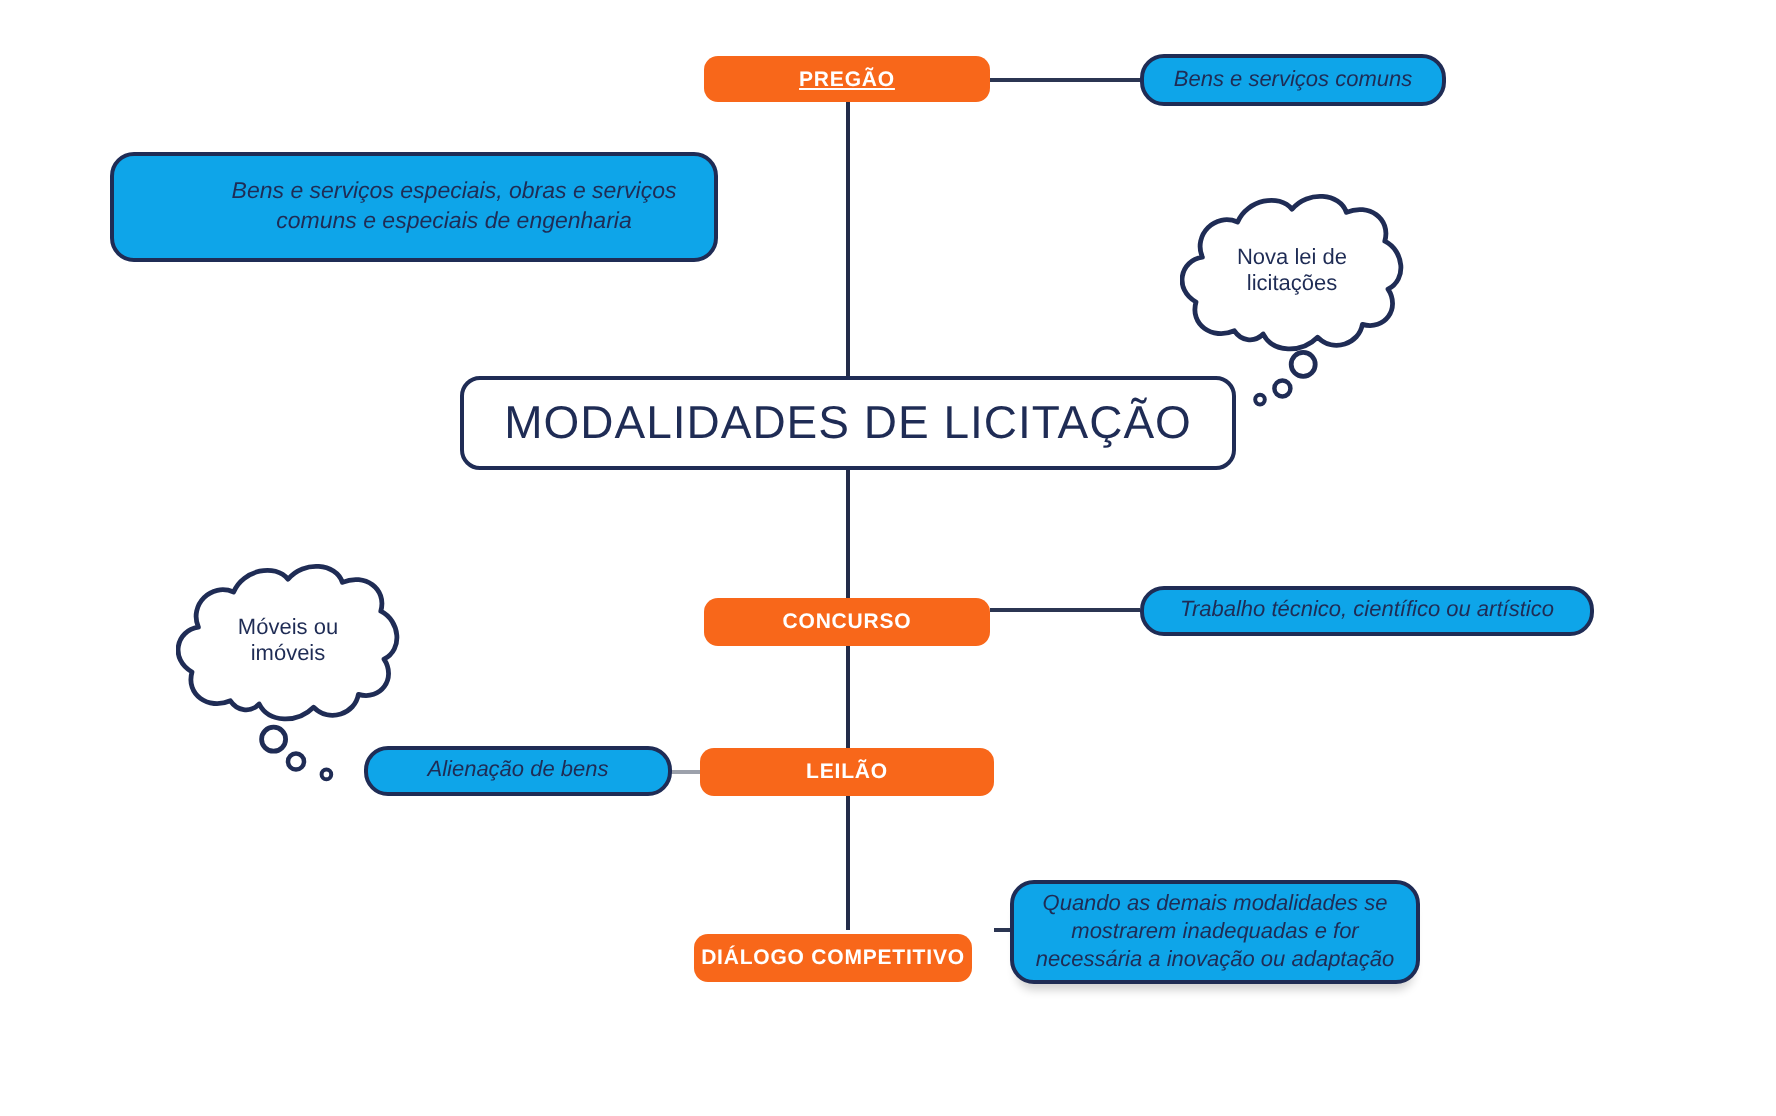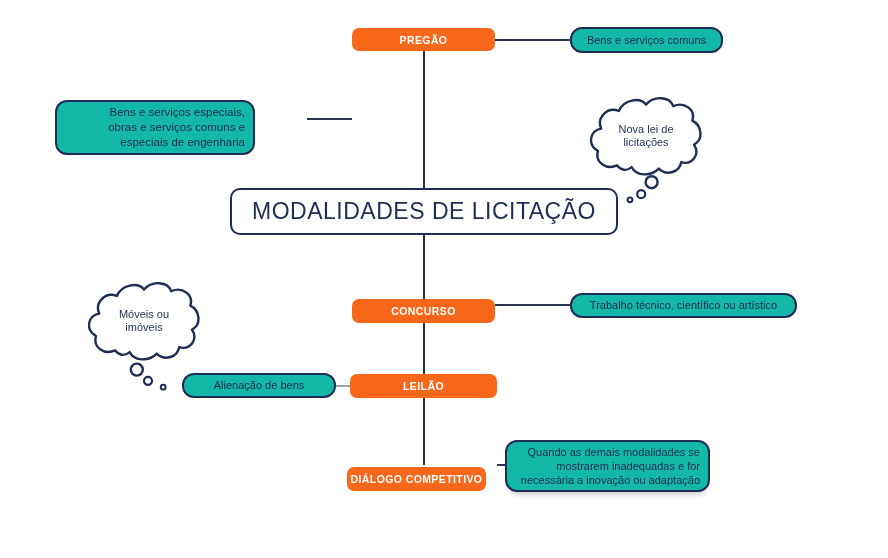--- a/index.html
+++ b/index.html
@@ -34,32 +34,33 @@
     align-items: center;
     justify-content: center;
     font-size: 10.5px;
     font-weight: bold;
     letter-spacing: 0.4px;
     z-index: 2;
     white-space: nowrap;
   }
   .note-box {
     position: absolute;
-    background: #14b8a6;
+    background: #0ea5e9;
     border: 2px solid #1F2C55;
     border-radius: 12px;
     color: #1F2C55;
     display: flex;
     align-items: center;
     justify-content: center;
-    text-align: right;
+    text-align: center;
     font-size: 11.5px;
     line-height: 1.3;
     padding: 3px 8px;
     z-index: 2;
+    font-style: italic;
   }
   .note-box.nowrap { white-space: nowrap; font-size: 11px; }
   .note-box.shadowed { box-shadow: 0 6px 5px -3px rgba(0,0,0,0.18); }
   .title-box {
     position: absolute;
     background: #ffffff;
     border: 2px solid #1F2C55;
     border-radius: 10px;
     color: #1F2C55;
     display: flex;
@@ -93,27 +94,27 @@
   <div class="spine" style="left:423px; top:40px; height:425px;"></div>
 
   <div class="connector" style="left:495px; top:39px; width:75px;"></div>
   <div class="connector" style="left:307px; top:118px; width:45px;"></div>
   <div class="connector" style="left:495px; top:304px; width:75px;"></div>
   <div class="connector gray" style="left:313px; top:385px; width:37px;"></div>
   <div class="connector" style="left:497px; top:464px; width:8px;"></div>
 
   <div class="title-box" style="left:230px; top:188px; width:388px; height:47px;">MODALIDADES DE LICITAÇÃO</div>
 
-  <div class="node-orange" style="left:352px; top:28px; width:143px; height:23px;">PREGÃO</div>
+  <div class="node-orange" style="left:352px; top:28px; width:143px; height:23px;text-decoration:underline;">PREGÃO</div>
   <div class="node-orange" style="left:352px; top:299px; width:143px; height:24px;">CONCURSO</div>
   <div class="node-orange" style="left:350px; top:374px; width:147px; height:24px;">LEILÃO</div>
   <div class="node-orange" style="left:347px; top:467px; width:139px; height:24px;">DIÁLOGO COMPETITIVO</div>
 
   <div class="note-box nowrap" style="left:570px; top:27px; width:153px; height:26px;">Bens e serviços comuns</div>
-  <div class="note-box" style="left:55px; top:100px; width:200px; height:55px;padding-left:48px;">Bens e serviços especiais, obras e serviços comuns e especiais de engenharia</div>
+  <div class="note-box" style="left:55px; top:76px; width:304px; height:55px;padding-left:48px;">Bens e serviços especiais, obras e serviços comuns e especiais de engenharia</div>
   <div class="note-box nowrap" style="left:570px; top:293px; width:227px; height:25px;">Trabalho técnico, científico ou artístico</div>
   <div class="note-box nowrap" style="left:182px; top:373px; width:154px; height:25px;">Alienação de bens</div>
   <div class="note-box shadowed" style="left:505px; top:440px; width:205px; height:52px; font-size:11px;">Quando as demais modalidades se mostrarem inadequadas e for necessária a inovação ou adaptação</div>
 
   <div class="cloud" style="left:590px; top:95px; width:112px; height:112px;">
     <svg width="112" height="112" viewBox="0 0 140 140">
       <path d="M34,88 C20,94 6,84 10,70 C-4,62 0,44 14,42 C8,28 22,14 36,20 C42,6 62,2 70,12 C80,0 100,2 104,14 C118,8 132,18 128,32 C140,38 142,56 130,62 C138,74 128,88 114,84 C112,96 96,102 86,92 C76,102 58,102 52,90 C46,96 38,94 34,88 Z" fill="#ffffff" stroke="#1F2C55" stroke-width="3" stroke-linejoin="round"></path>
       <circle cx="77" cy="109" r="7.5" fill="#ffffff" stroke="#1F2C55" stroke-width="3"></circle>
       <circle cx="64" cy="124" r="5" fill="#ffffff" stroke="#1F2C55" stroke-width="2.8"></circle>
       <circle cx="50" cy="131" r="3" fill="#ffffff" stroke="#1F2C55" stroke-width="2.5"></circle>

